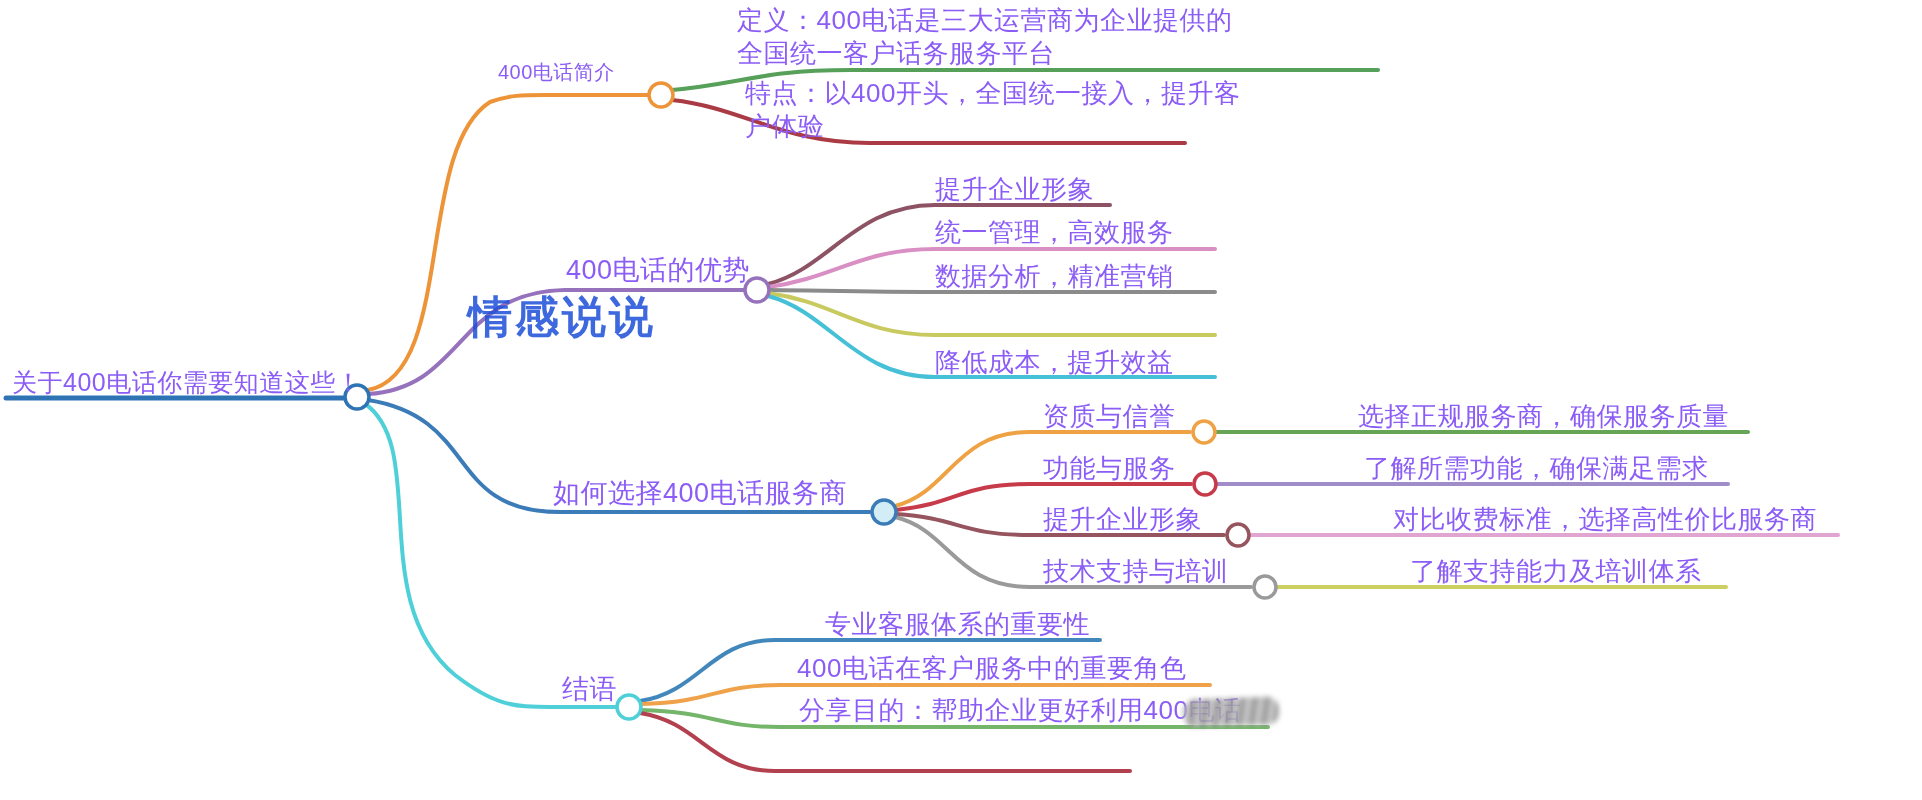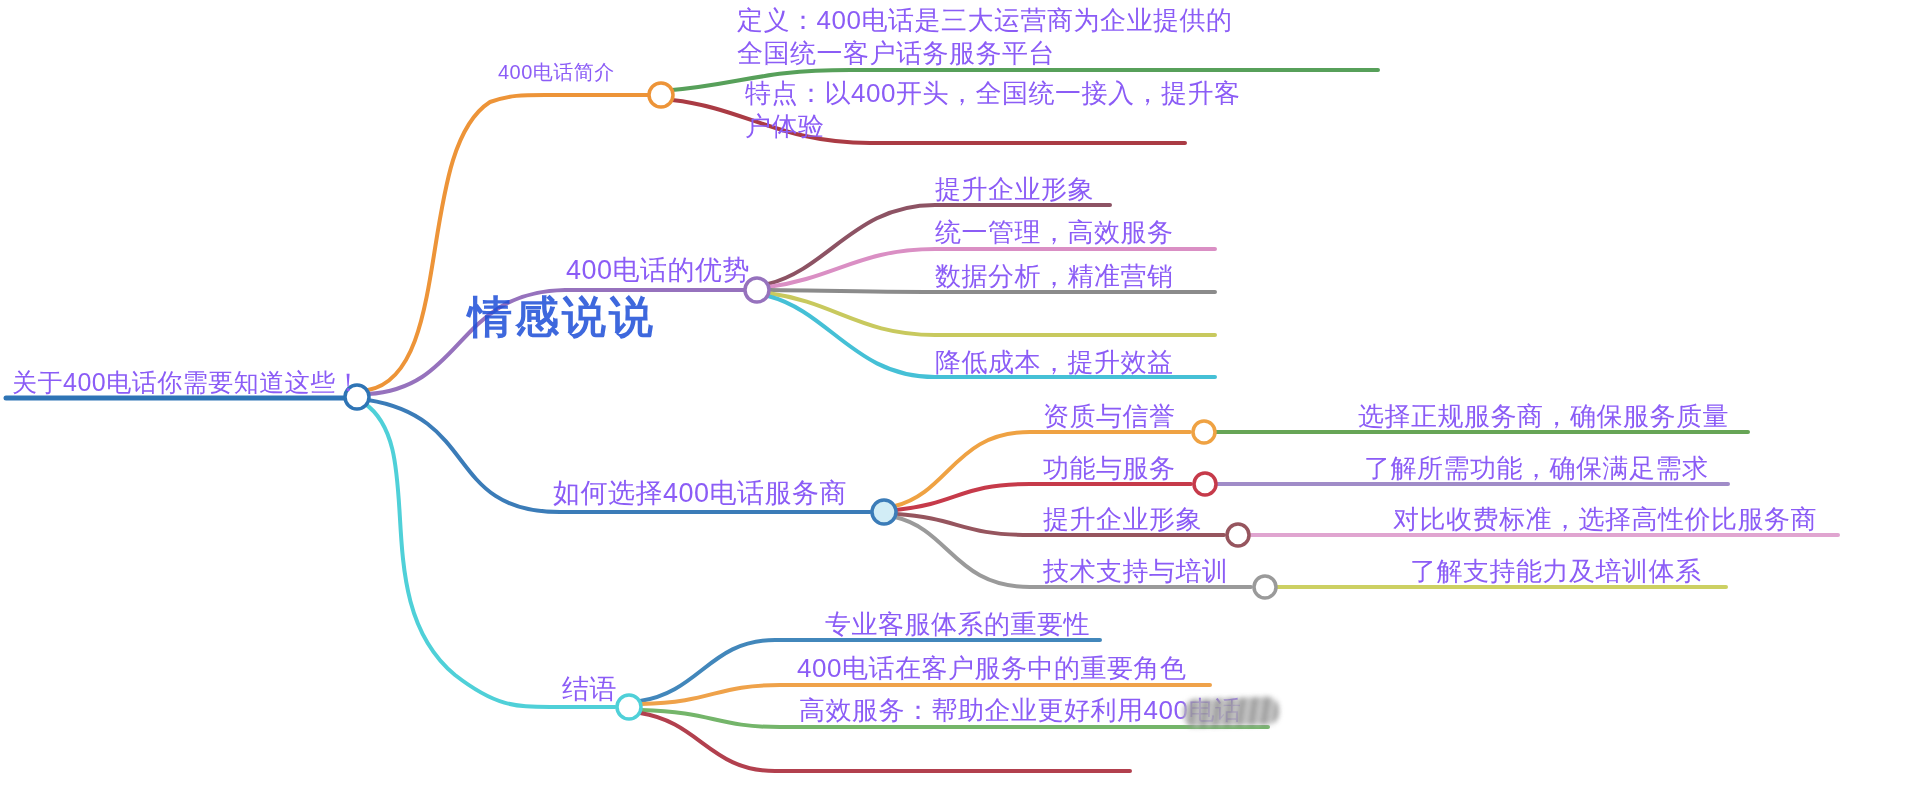--- a/index.html
+++ b/index.html
@@ -108,18 +108,18 @@
   <div class="lbl leaf-lbl" style="left:1043px;top:503px;">提升企业形象</div>
   <div class="lbl leaf-lbl" style="left:1043px;top:555px;">技术支持与培训</div>
 
   <div class="lbl leaf-lbl" style="left:1358px;top:400px;">选择正规服务商，确保服务质量</div>
   <div class="lbl leaf-lbl" style="left:1364px;top:452px;">了解所需功能，确保满足需求</div>
   <div class="lbl leaf-lbl" style="left:1393px;top:503px;">对比收费标准，选择高性价比服务商</div>
   <div class="lbl leaf-lbl" style="left:1410px;top:555px;">了解支持能力及培训体系</div>
 
   <div class="lbl leaf-lbl" style="left:797px;top:608px;margin-left:28px;">专业客服体系的重要性</div>
   <div class="lbl leaf-lbl" style="left:797px;top:652px;">400电话在客户服务中的重要角色</div>
-  <div class="lbl leaf-lbl" style="left:799px;top:694px;">高效服务：帮助企业更好利用400电话</div>
+  <div class="lbl leaf-lbl" style="left:799px;top:694px;">分享目的：帮助企业更好利用400电话</div>
 
   <div id="smudge"></div>
   <div id="watermark">情感说说</div>
 
 </div>
 
 </body></html>

